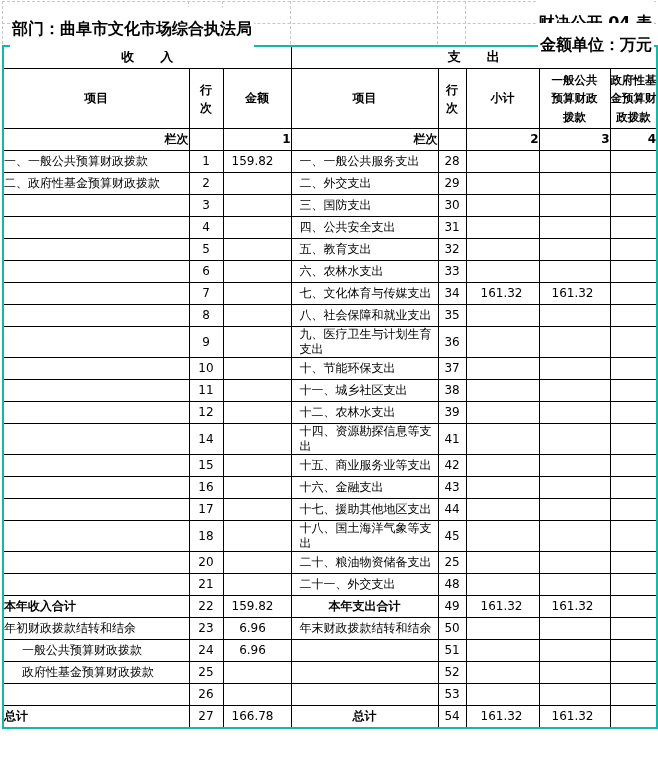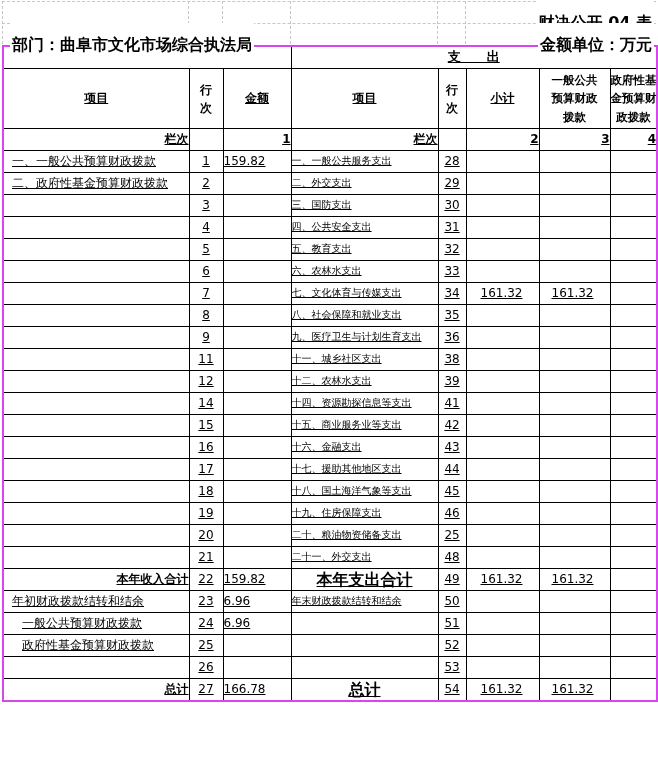--- a/index.html
+++ b/index.html
@@ -8,42 +8,42 @@
     font-family:"DejaVu Sans","Liberation Sans",sans-serif;
     font-size:12px;position:relative;overflow:hidden;
   }
   
   .tophead{position:relative;height:45px;}
   .gline{position:absolute;pointer-events:none;}
   .gline.v{border-left:1px dashed #c7c7c7;width:0;top:1px;height:43px;}
   .gline.h{border-top:1px dashed #c7c7c7;height:0;left:2px;width:654px;}
   .tt{position:absolute;white-space:nowrap;font-weight:bold;font-size:16px;background:#fff;padding:12px 2px;line-height:20px;}
   .tt.r1{top:1px;right:4px;}
-  .tt.l2{top:23px;left:10px;}
+  .tt.l2{top:7px;left:10px;}
   .tt.r2{top:23px;right:4px;margin-left:43px;}
   
   table{
     border-collapse:collapse;table-layout:fixed;
     margin-left:2px;width:654px;
   }
   td{border:1px solid #000;padding:0;line-height:1.25;overflow:hidden;vertical-align:middle;}
-  table{border:2px solid #d946ef;text-decoration:underline;}
+  table{border:2px solid #14b8a6;}
   tr.sec td{height:21px;text-align:center;font-weight:bold;font-size:13px;}
   tr.colhead td{height:59px;text-align:center;font-weight:bold;}
   tr.lanci td{height:21px;text-align:right;font-weight:bold;}
   tr.datarow td{height:21px;}
   .vspan{display:inline-block;width:1em;line-height:1.5;}
   .wrapspan{display:inline-block;width:46px;font-size:11.5px;line-height:1.6;}
-  .item-l{text-align:left;padding-left:8px;}
-  .item-l.total{text-align:right;font-weight:bold;padding-left:8px;}
+  .item-l{text-align:left;}
+  .item-l.total{text-align:left;font-weight:bold;padding-left:0;}
   .item-l.indent{padding-left:18px;}
-  .item-r{text-align:left;font-size:10px;}
-  .item-r.total{text-align:center;font-weight:bold;padding-left:0;font-size:16px;}
+  .item-r{text-align:left;padding-left:8px;font-size:12px;}
+  .item-r.total{text-align:center;font-weight:bold;padding-left:0;font-size:12px;}
   .num{text-align:center;}
-  .amt{text-align:left;padding-right:9px;}
+  .amt{text-align:center;padding-right:9px;}
   .amt2{text-align:right;padding-right:16px;}
 </style>
 </head>
 <body>
 
 <div class="tophead">
   <div class="gline h" style="top:1px"></div>
   <div class="gline h" style="top:23px"></div>
   <div class="gline v" style="left:2px"></div>
   <div class="gline v" style="left:188px"></div>
@@ -181,20 +181,30 @@
         <td class="num">9</td>
         <td class="amt"></td>
         <td class="item-r">九、医疗卫生与计划生育支出</td>
         <td class="num">36</td>
         <td class="amt2"></td>
         <td class="amt2"></td>
         <td class="amt2"></td>
       </tr>
       <tr class="datarow">
         <td class="item-l"></td>
+        <td class="num">10</td>
+        <td class="amt"></td>
+        <td class="item-r">十、节能环保支出</td>
+        <td class="num">37</td>
+        <td class="amt2"></td>
+        <td class="amt2"></td>
+        <td class="amt2"></td>
+      </tr>
+      <tr class="datarow">
+        <td class="item-l"></td>
         <td class="num">11</td>
         <td class="amt"></td>
         <td class="item-r">十一、城乡社区支出</td>
         <td class="num">38</td>
         <td class="amt2"></td>
         <td class="amt2"></td>
         <td class="amt2"></td>
       </tr>
       <tr class="datarow">
         <td class="item-l"></td>
@@ -245,30 +255,20 @@
         <td class="amt2"></td>
         <td class="amt2"></td>
         <td class="amt2"></td>
       </tr>
       <tr class="datarow">
         <td class="item-l"></td>
         <td class="num">18</td>
         <td class="amt"></td>
         <td class="item-r">十八、国土海洋气象等支出</td>
         <td class="num">45</td>
-        <td class="amt2"></td>
-        <td class="amt2"></td>
-        <td class="amt2"></td>
-      </tr>
-      <tr class="datarow">
-        <td class="item-l"></td>
-        <td class="num">19</td>
-        <td class="amt"></td>
-        <td class="item-r">十九、住房保障支出</td>
-        <td class="num">46</td>
         <td class="amt2"></td>
         <td class="amt2"></td>
         <td class="amt2"></td>
       </tr>
       <tr class="datarow">
         <td class="item-l"></td>
         <td class="num">20</td>
         <td class="amt"></td>
         <td class="item-r">二十、粮油物资储备支出</td>
         <td class="num">25</td>

